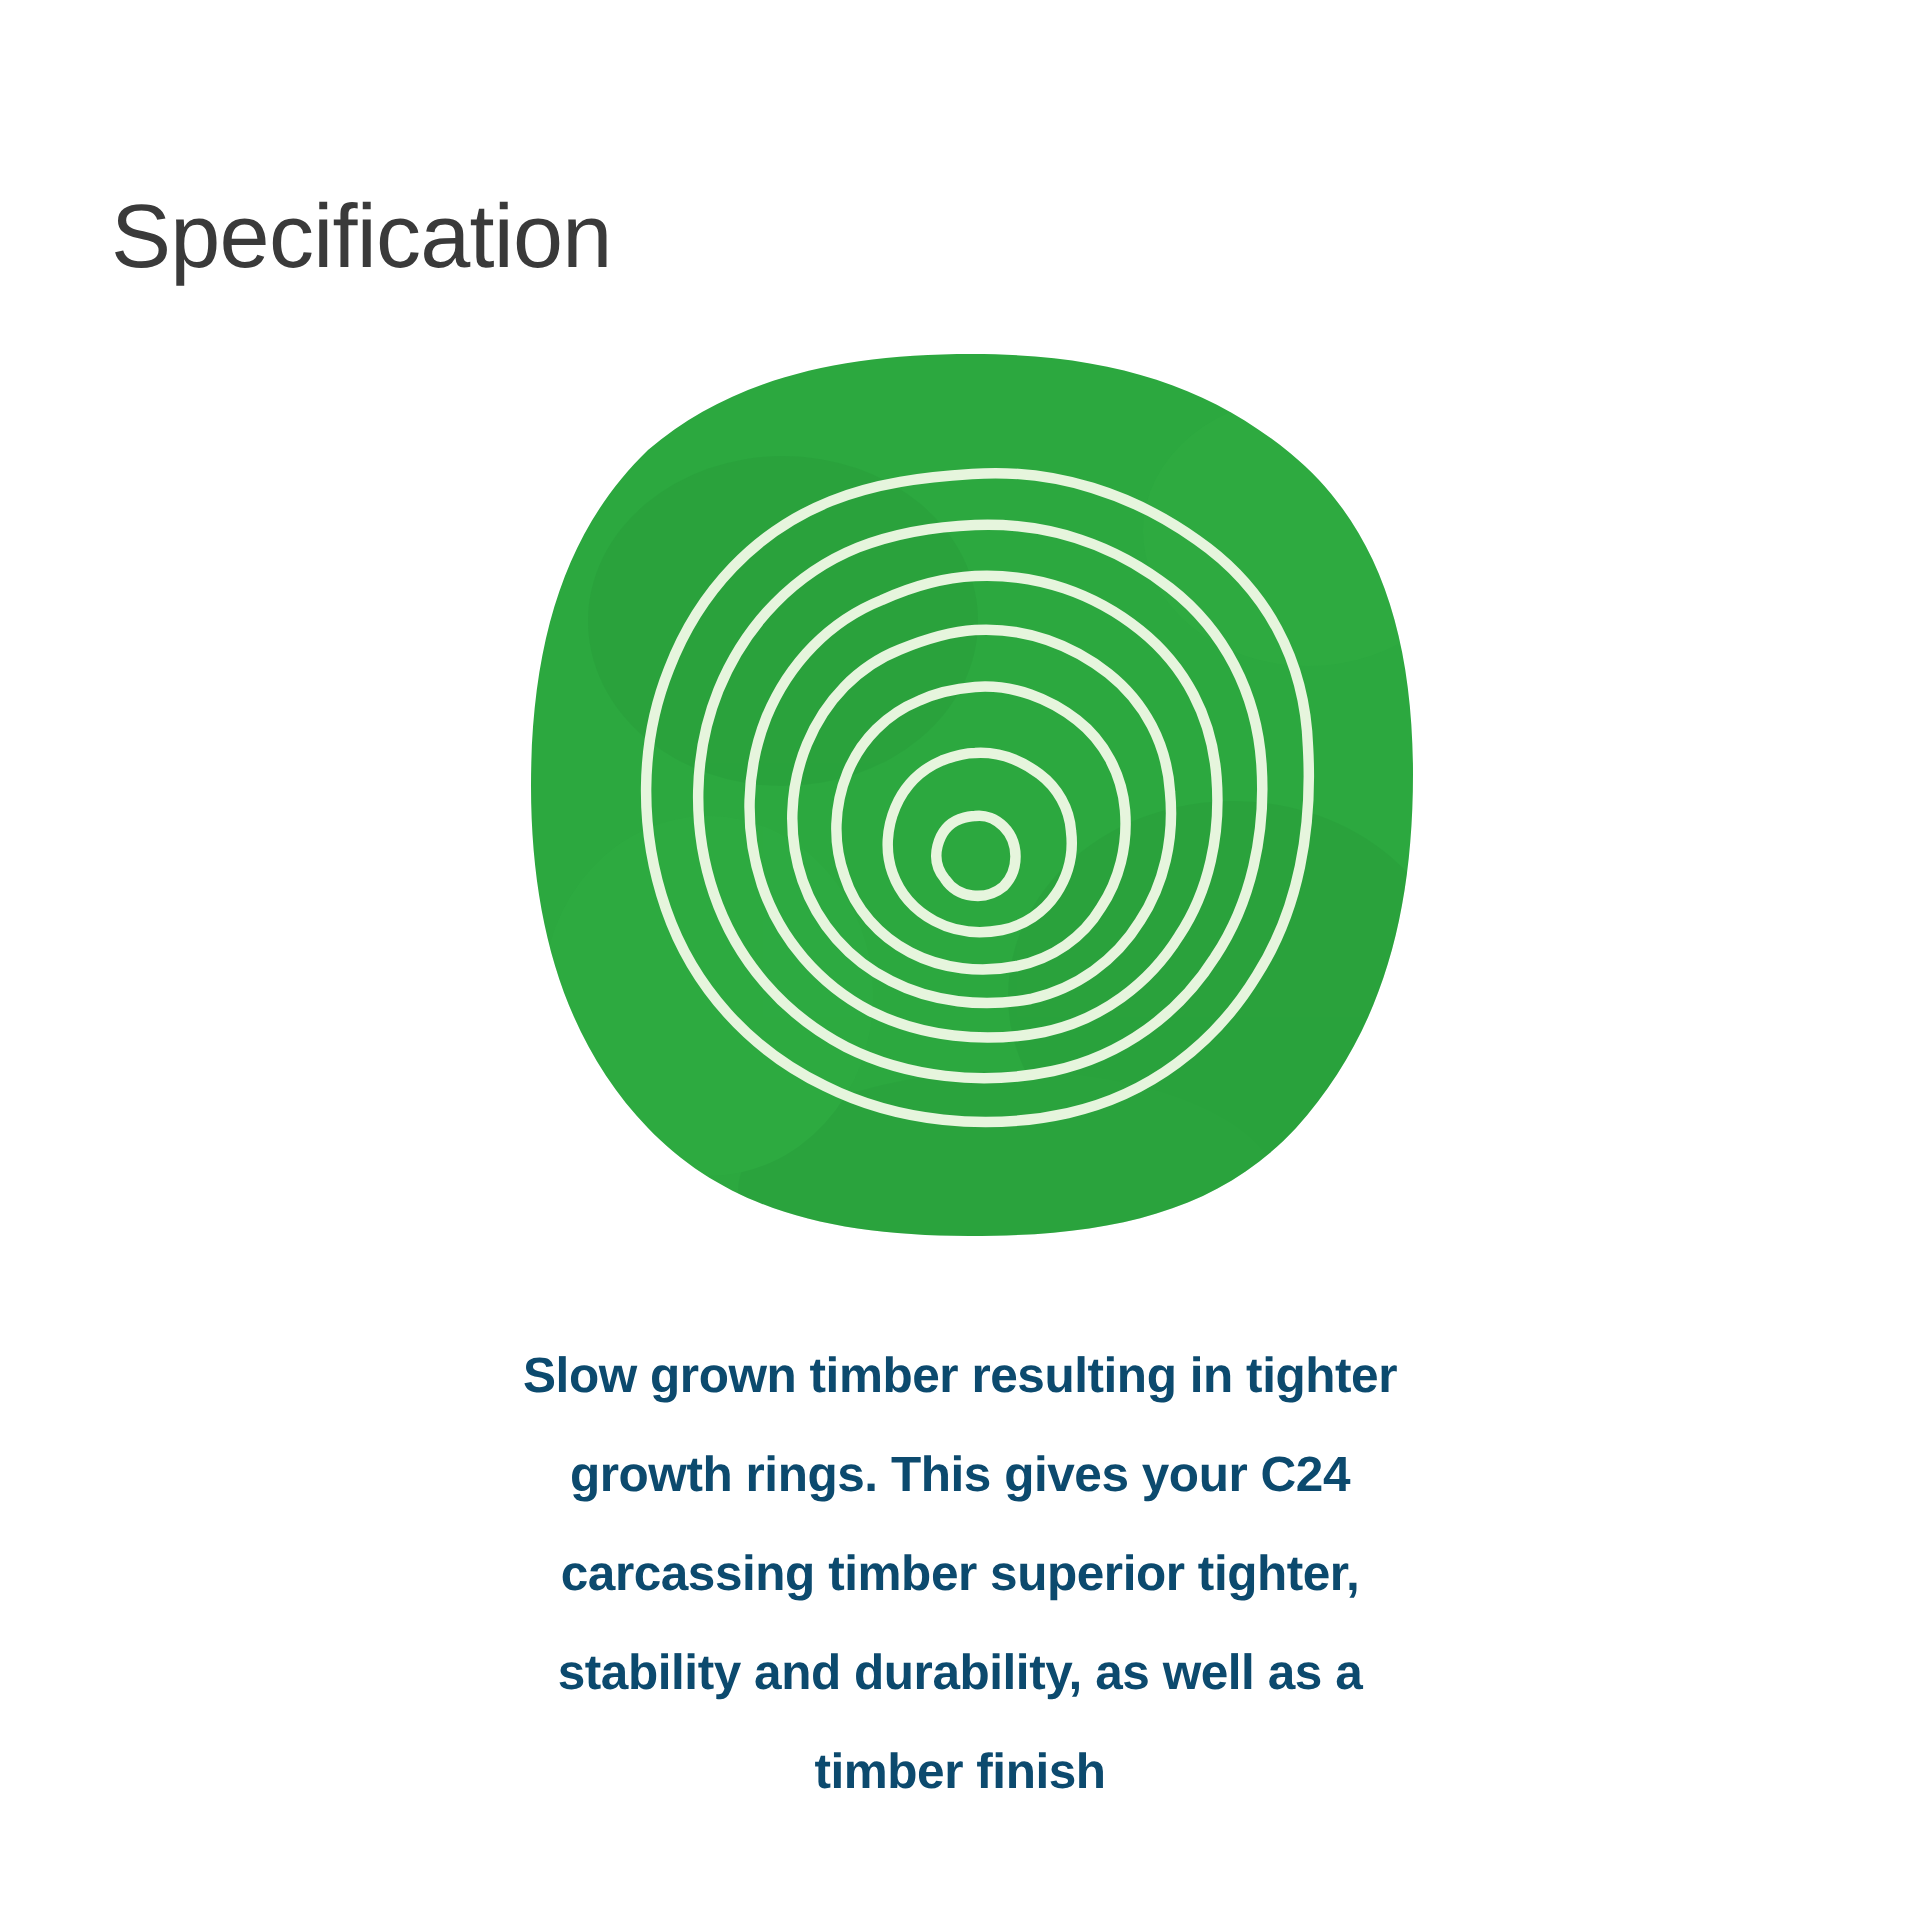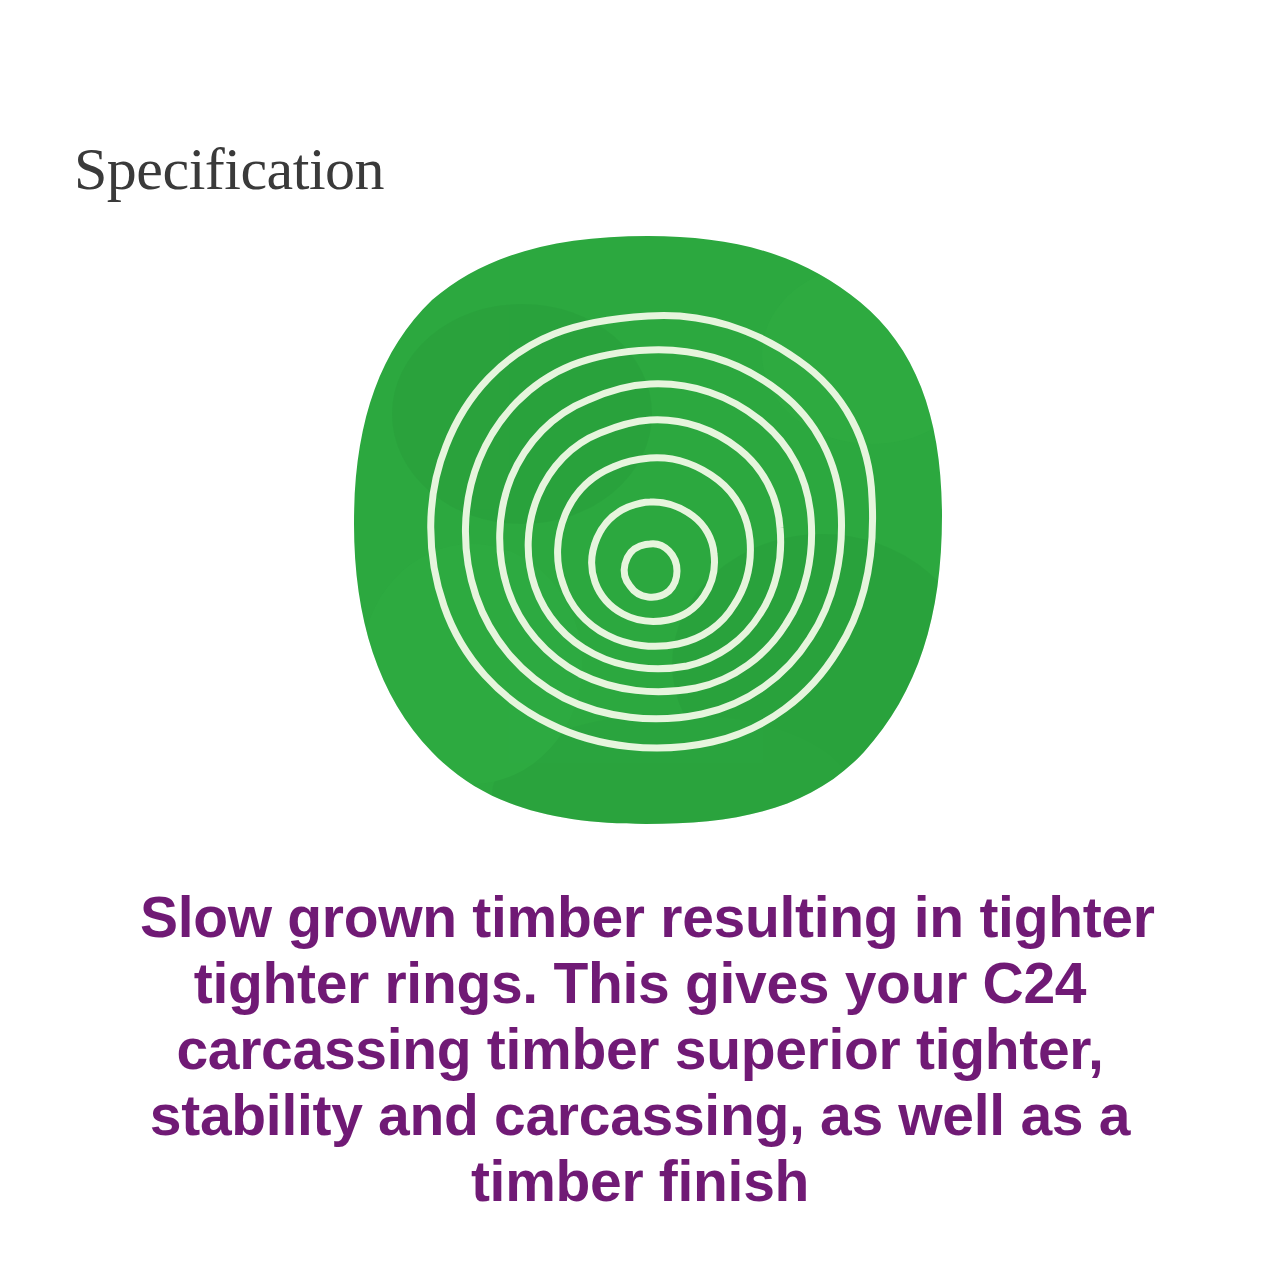--- a/index.html
+++ b/index.html
@@ -22,22 +22,22 @@
     width: 1280px;
     height: 1280px;
     background: #ffffff;
     box-sizing: border-box;
   }
 
   
   .section-title {
     position: absolute;
     left: 74px;
-    top: 98px;
-    font-family: Liberation Serif, serif;
+    top: 86px;
+    font-family: Liberation Sans, sans-serif;
     font-size: 60px;
     font-weight: 300;
     letter-spacing: -0.5px;
     color: #3a3a3a;
     line-height: 1.05;
     white-space: nowrap;
   }
 
   
   .icon-wrap {
@@ -54,25 +54,25 @@
   }
 
   
   .description {
     position: absolute;
     left: 140px;
     top: 884px;
     width: 1000px;
     text-align: center;
     font-family: "Liberation Sans", sans-serif;
-    font-size: 57px;
+    font-size: 33px;
     font-weight: 700;
     line-height: 66px;
     letter-spacing: -0.3px;
-    color: #701a75;
+    color: #0c4a6e;
   }
   .description .line {
     display: block;
     white-space: nowrap;
   }
 </style>
 </head>
 <body>
 
 <div class="page">
@@ -191,19 +191,19 @@
                  C 288 362, 282 358, 278 352
                  C 273 346, 271 338, 273 330
                  C 275 322, 280 315, 288 312
                  C 291 311, 295 310, 298 310 Z"></path>
       </g>
     </svg>
   </div>
 
   <div class="description">
     <span class="line">Slow grown timber resulting in tighter</span>
-    <span class="line">tighter rings. This gives your C24</span>
+    <span class="line">growth rings. This gives your C24</span>
     <span class="line">carcassing timber superior tighter,</span>
-    <span class="line">stability and carcassing, as well as a</span>
+    <span class="line">stability and durability, as well as a</span>
     <span class="line">timber finish</span>
   </div>
 
 </div>
 
 </body></html>

